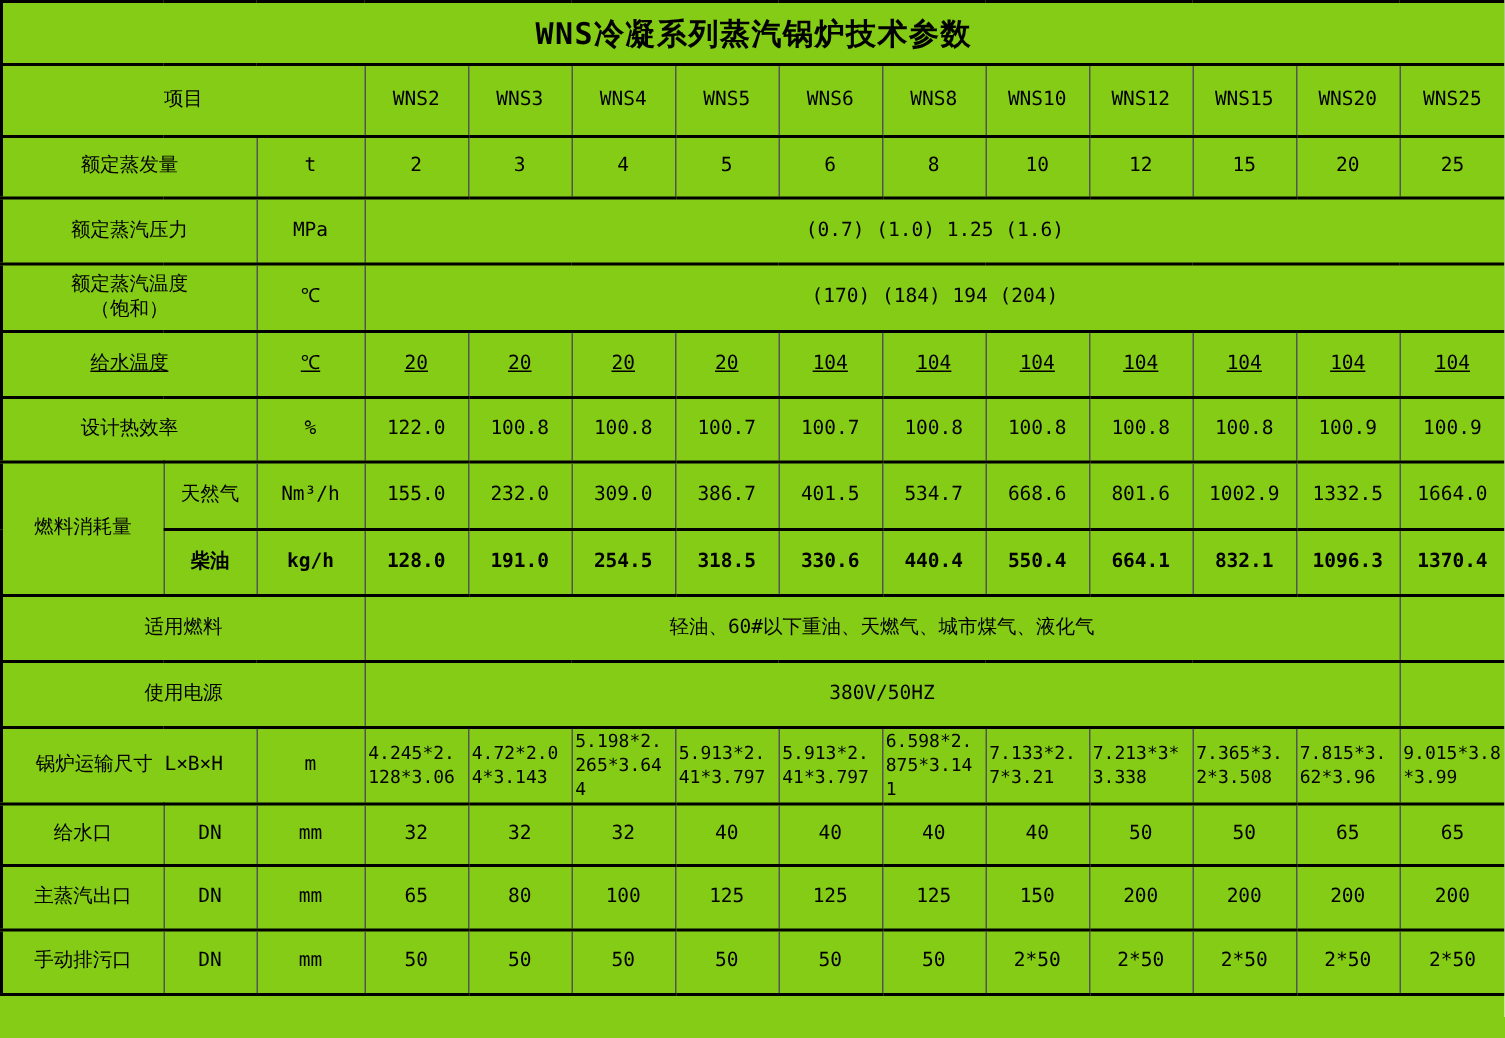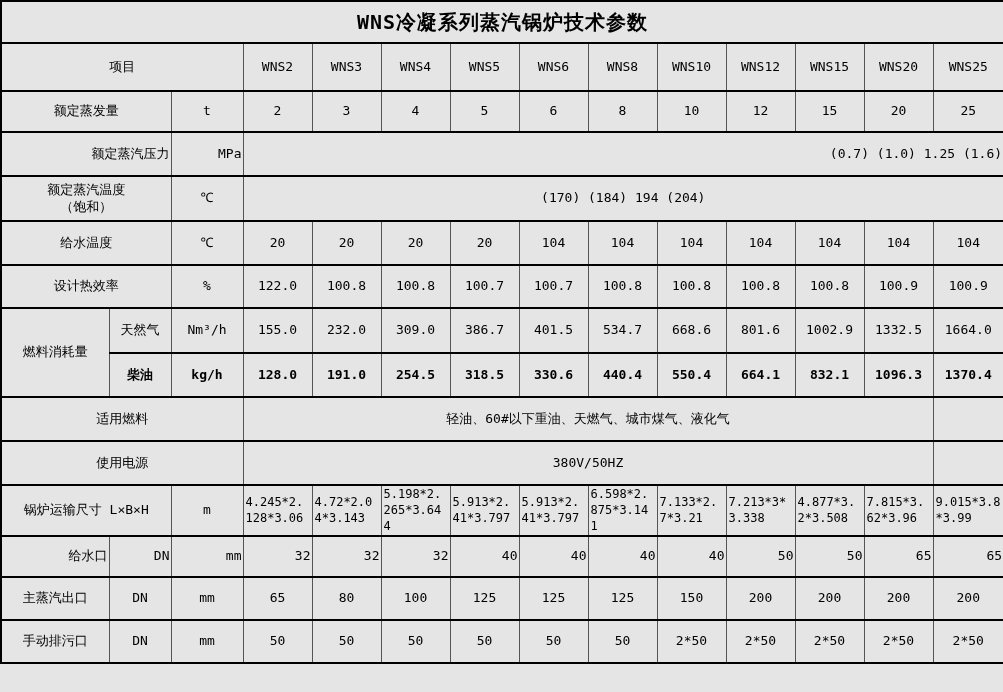--- a/index.html
+++ b/index.html
@@ -1,16 +1,16 @@
 <!DOCTYPE html>
 <html><head>
 <meta charset="utf-8">
 <style>
   html,body{margin:0;padding:0;background:#fff;}
-  .page{width:1003px;height:692px;background:#e5e5e5;overflow:hidden;}
+  .page{width:1003px;height:692px;background:#84cc16;overflow:hidden;}
   table.spec{
     border-collapse:collapse;
     table-layout:fixed;
     width:1003px;
     font-family:"DejaVu Sans Mono",monospace;
     color:#000;
   }
   table.spec{border:2px solid #000;}
   table.spec td, table.spec th{
     border-left:1px solid #555;
@@ -27,30 +27,30 @@
   }
   tr.title-row td{
     font-size:20px;
     font-weight:bold;
     letter-spacing:1px;
     height:40px;
     border-left:none;border-right:none;
   }
   tr.header-row td{height:46px;}
   tr.r-evap td{height:39px;text-align:center;}
-  tr.r-press td{height:42px;text-align:right;}
+  tr.r-press td{height:42px;}
   tr.r-temp td{height:43px;}
-  tr.r-feedtemp td{height:42px;}
+  tr.r-feedtemp td{height:42px;text-decoration:underline;}
   tr.r-eff td{height:41px;}
   tr.r-gas td{height:43px;}
   tr.r-diesel td{height:42px;font-weight:bold;}
   tr.r-fuel td{height:42px;margin-top:36px;}
   tr.r-power td{height:42px;}
   tr.r-dims td{height:46px;}
-  tr.r-feedport td{height:39px;text-align:right;}
+  tr.r-feedport td{height:39px;}
   tr.r-steamout td{height:41px;margin-top:40px;}
   tr.r-blowdown td{height:41px;margin-top:24px;}
   tr.r-dims td.val{
     font-size:12px;
     text-align:left;
     word-break:break-all;
     padding:0 2px;
     line-height:1.35;
   }
   td.two-line span{display:block;}
@@ -197,21 +197,21 @@
         <td colspan="2">锅炉运输尺寸 L×B×H</td>
         <td>m</td>
         <td class="val">4.245*2.128*3.06</td>
           <td class="val">4.72*2.04*3.143</td>
           <td class="val">5.198*2.265*3.644</td>
           <td class="val">5.913*2.41*3.797</td>
           <td class="val">5.913*2.41*3.797</td>
           <td class="val">6.598*2.875*3.141</td>
           <td class="val">7.133*2.7*3.21</td>
           <td class="val">7.213*3*3.338</td>
-          <td class="val">4.877*3.2*3.508</td>
+          <td class="val">7.365*3.2*3.508</td>
           <td class="val">7.815*3.62*3.96</td>
           <td class="val">9.015*3.8*3.99</td>
       </tr>
       <tr class="r-feedport">
         <td>给水口</td>
         <td>DN</td>
         <td>mm</td>
         <td>32</td>
           <td>32</td>
           <td>32</td>

